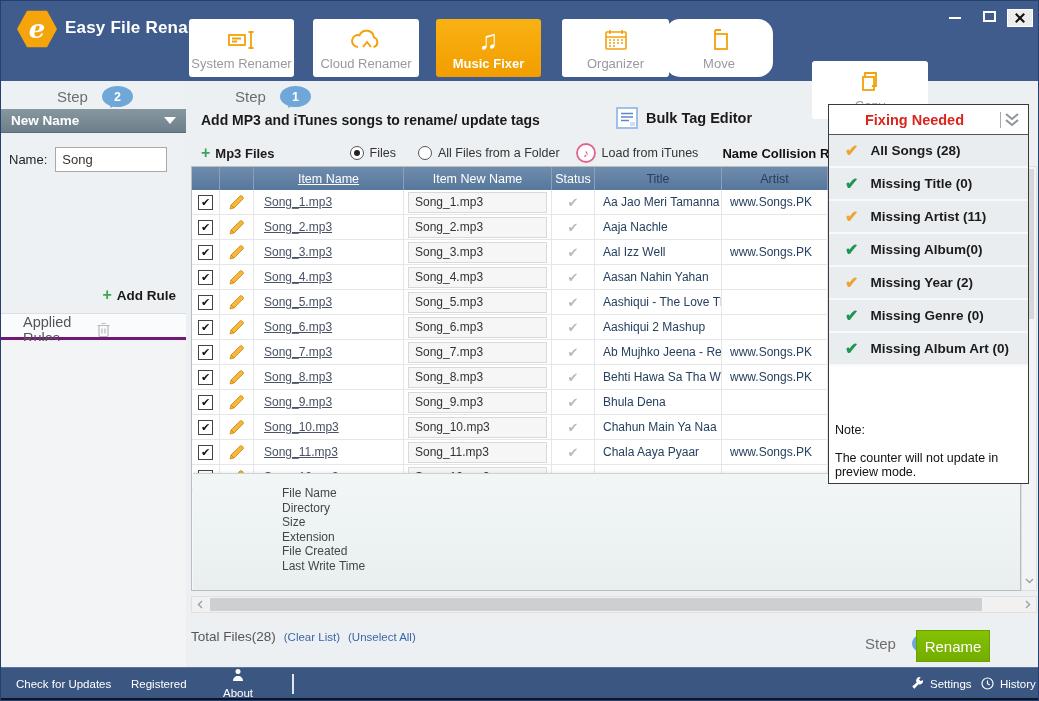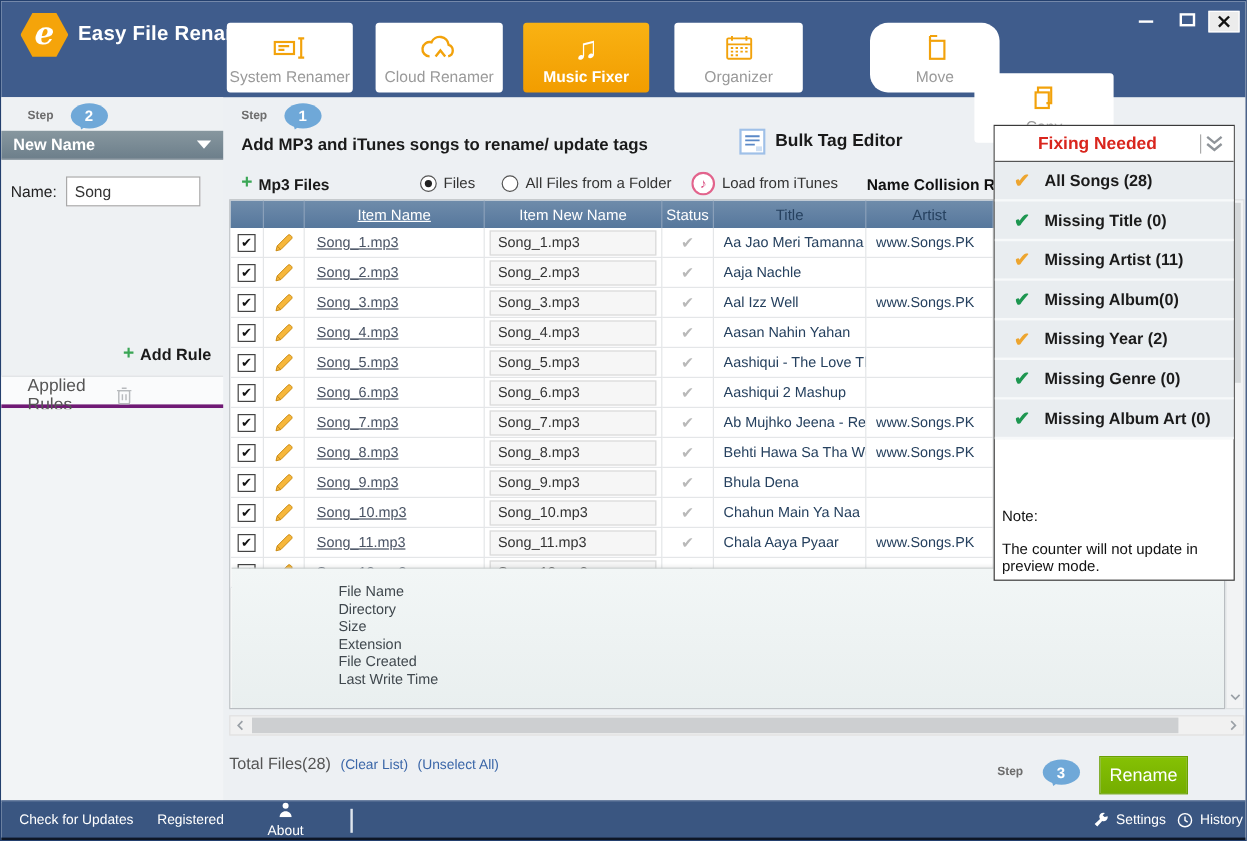--- a/index.html
+++ b/index.html
@@ -24,21 +24,21 @@
   .win-btn { position:absolute; top:8px; }
   .min-glyph { width:12px; height:2px; background:#fff; margin-top:8px; }
   .max-glyph { width:13px; height:11px; border:2px solid #fff; margin-top:2px; }
   .close-btn { left:1006px; width:26px; height:18px; background:#ececec; border:1px solid #fff;
                display:flex; align-items:center; justify-content:center; }
   .close-glyph { position:relative; width:10px; height:10px; }
   .close-glyph::before,.close-glyph::after { content:""; position:absolute; left:4px; top:-1px; width:2px; height:12px; background:#111; }
   .close-glyph::before { transform:rotate(45deg); } .close-glyph::after { transform:rotate(-45deg); }
 
   
-  .step-label { font-size:10px; font-weight:bold; color:#6d6d6d; }
+  .step-label { font-size:15px; font-weight:normal; color:#6d6d6d;margin-left:34px; }
   .bubble { width:31px; height:21px; background:#6fa8d8; border-radius:50%; display:inline-flex;
             align-items:center; justify-content:center; color:#fff; font-size:12.5px; font-weight:bold; position:relative; }
   .bubble::after { content:""; position:absolute; bottom:-6px; left:4px; border:5px solid transparent;
                    border-top:7px solid #6fa8d8; transform:rotate(20deg); }
 
   
   .sidebar { position:absolute; left:0; top:80px; width:185px; height:588px; background:#eef1f3; }
   .sb-step { position:absolute; left:22px; top:5px; display:flex; gap:14px; align-items:center; }
   .nn-bar { position:absolute; left:0; top:28px; width:185px; height:24px;
             background:linear-gradient(#87979f,#6d7f8b); border-bottom:1px solid #5a6b77;
@@ -198,21 +198,21 @@
       <span class="ticon">
         <svg width="26" height="26" viewBox="0 0 26 26" fill="none" stroke="#f2a20b" stroke-width="1.6">
           <rect x="3" y="5" width="20" height="17" rx="1"></rect>
             <path d="M3 10h20M7 3v4M19 3v4"></path>
           <path d="M6 13h2M10 13h2M14 13h2M18 13h2M6 16h2M10 16h2M14 16h2M18 16h2M6 19h2M10 19h2"></path>
           </svg>
       </span>
       <span class="tlabel">Organizer</span>
     </div>
 
-    <div class="tab" style="left:724px;width:108px;border-radius:15px;">
+    <div class="tab" style="left:664px;width:108px;border-radius:15px;">
       <span class="ticon">
         <svg width="24" height="26" viewBox="0 0 24 26" fill="none" stroke="#f2a20b" stroke-width="1.8">
           <path d="M8 3h6M8 3v4"></path>
             <rect x="8" y="7" width="12" height="15"></rect>
           </svg>
       </span>
       <span class="tlabel">Move</span>
     </div>
 
     <div class="tab" style="left:811px;width:116px;margin-top:42px;">

